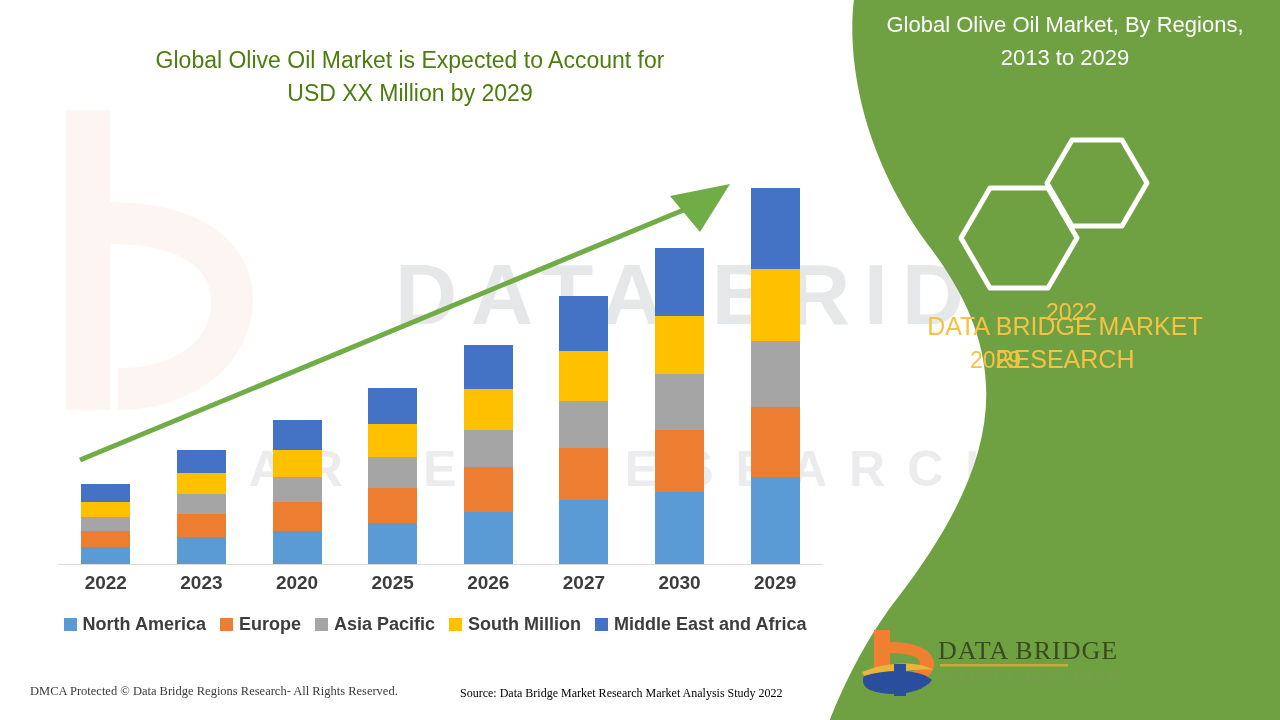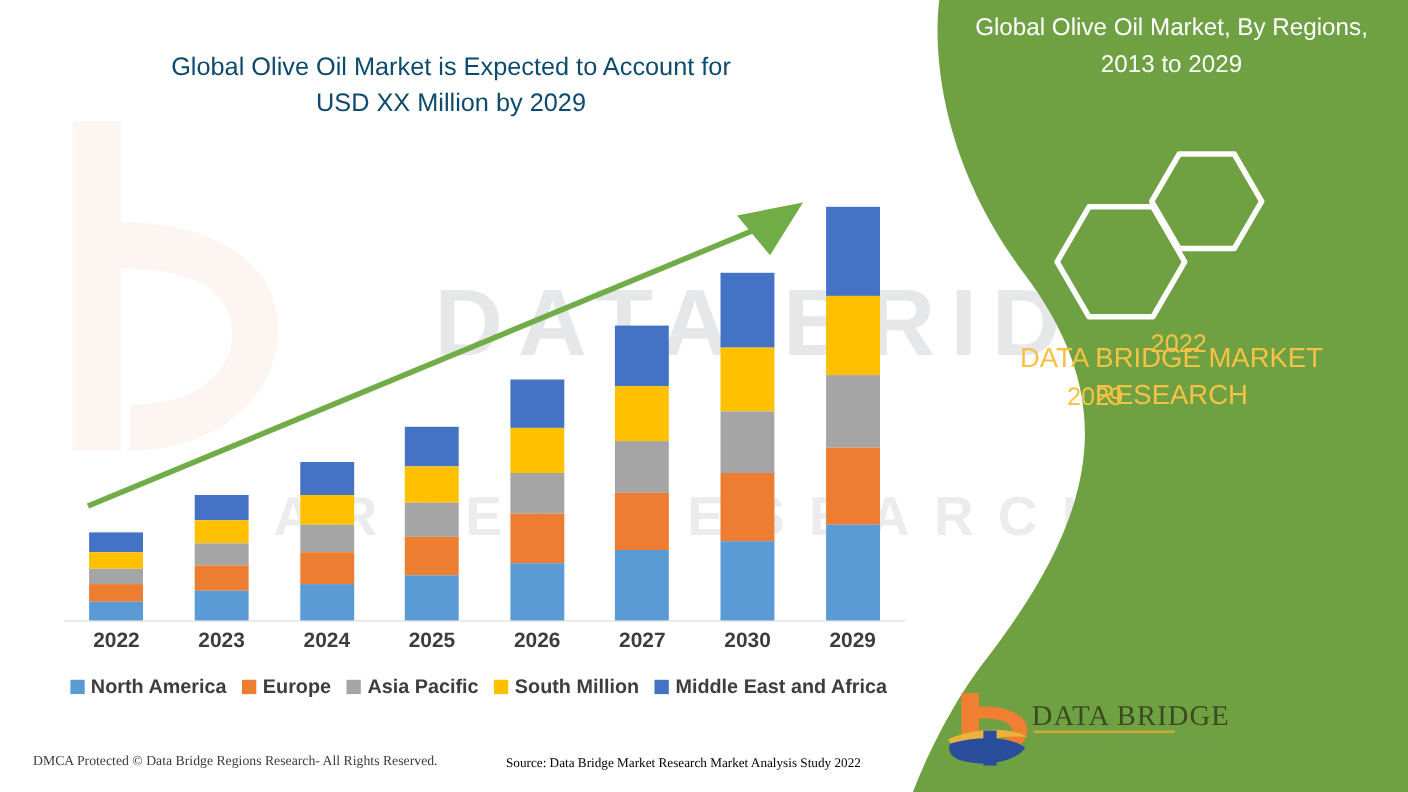--- a/index.html
+++ b/index.html
@@ -44,21 +44,21 @@
     letter-spacing: 22px;
     color: #ececee;
   }
 
   
   .chart-title {
     position: absolute;
     left: 0; top: 44px;
     width: 820px;
     text-align: center;
-    color: #0c4a6e;
+    color: #4d7c0f;
     font-size: 23px;
     line-height: 33px;
     font-weight: 400;
   }
 
   .plot {
     position: absolute;
     left: 58px; top: 175px;
     width: 765px; height: 390px;
   }
@@ -314,21 +314,21 @@
   </div>
 
   <svg class="trend-arrow" viewBox="0 0 700 310" aria-hidden="true">
     <line x1="22" y1="290" x2="640" y2="34" stroke="#70AD47" stroke-width="5"></line>
     <polygon points="672,14 612,26 642,62" fill="#70AD47"></polygon>
   </svg>
 
   <div class="xaxis" id="xaxis">
       <div class="xtick">2022</div>
       <div class="xtick">2023</div>
-      <div class="xtick">2024</div>
+      <div class="xtick">2020</div>
       <div class="xtick">2025</div>
       <div class="xtick">2026</div>
       <div class="xtick">2027</div>
       <div class="xtick">2030</div>
       <div class="xtick">2029</div>
     </div>
 
   <div class="legend" id="legend">
       <div class="legend-item">
         <span class="swatch" style="background: rgb(91, 155, 213);"></span>

